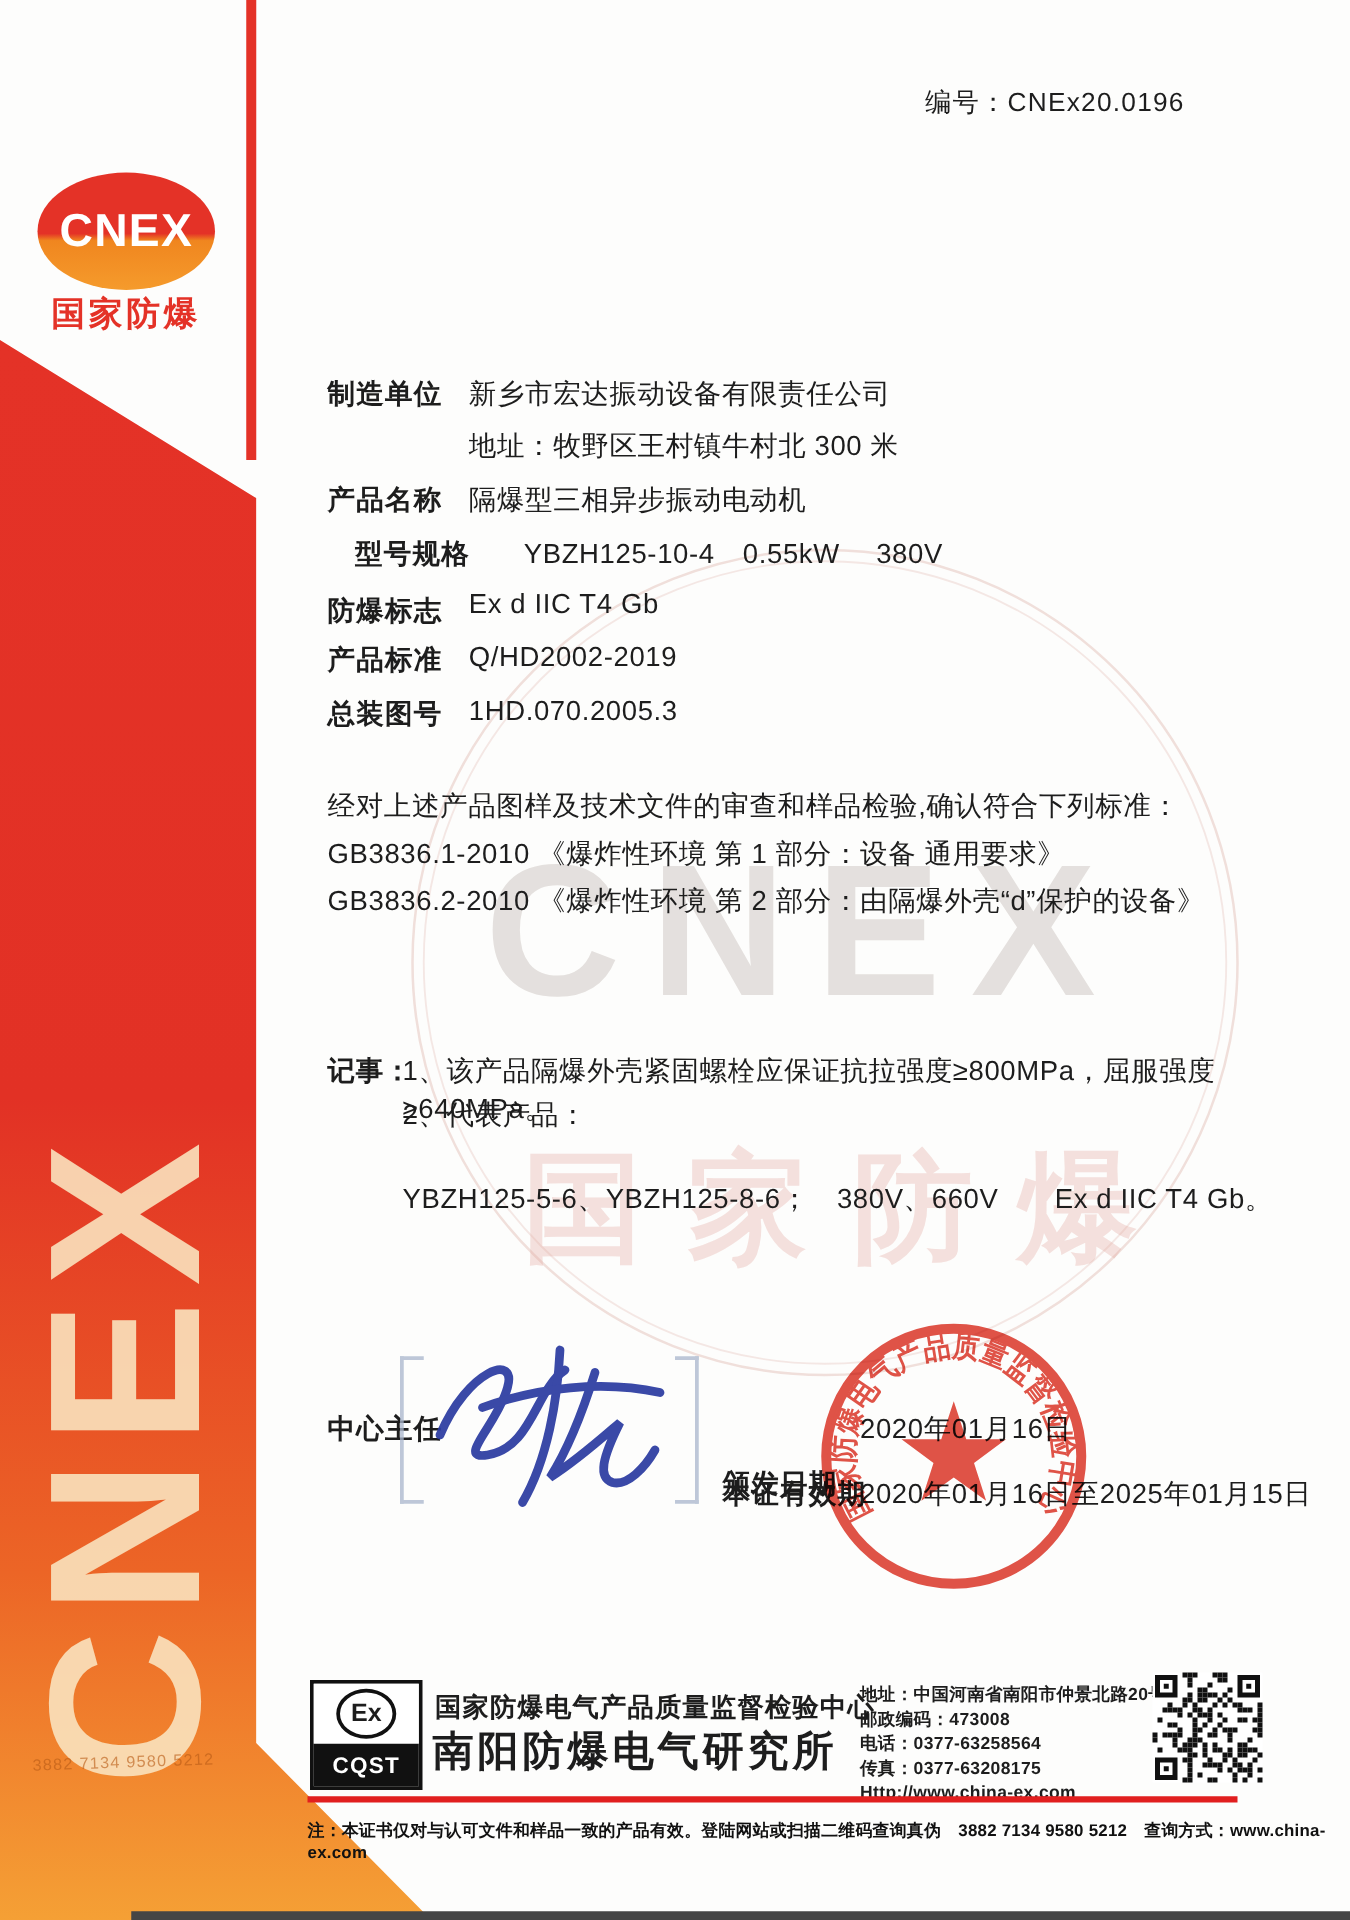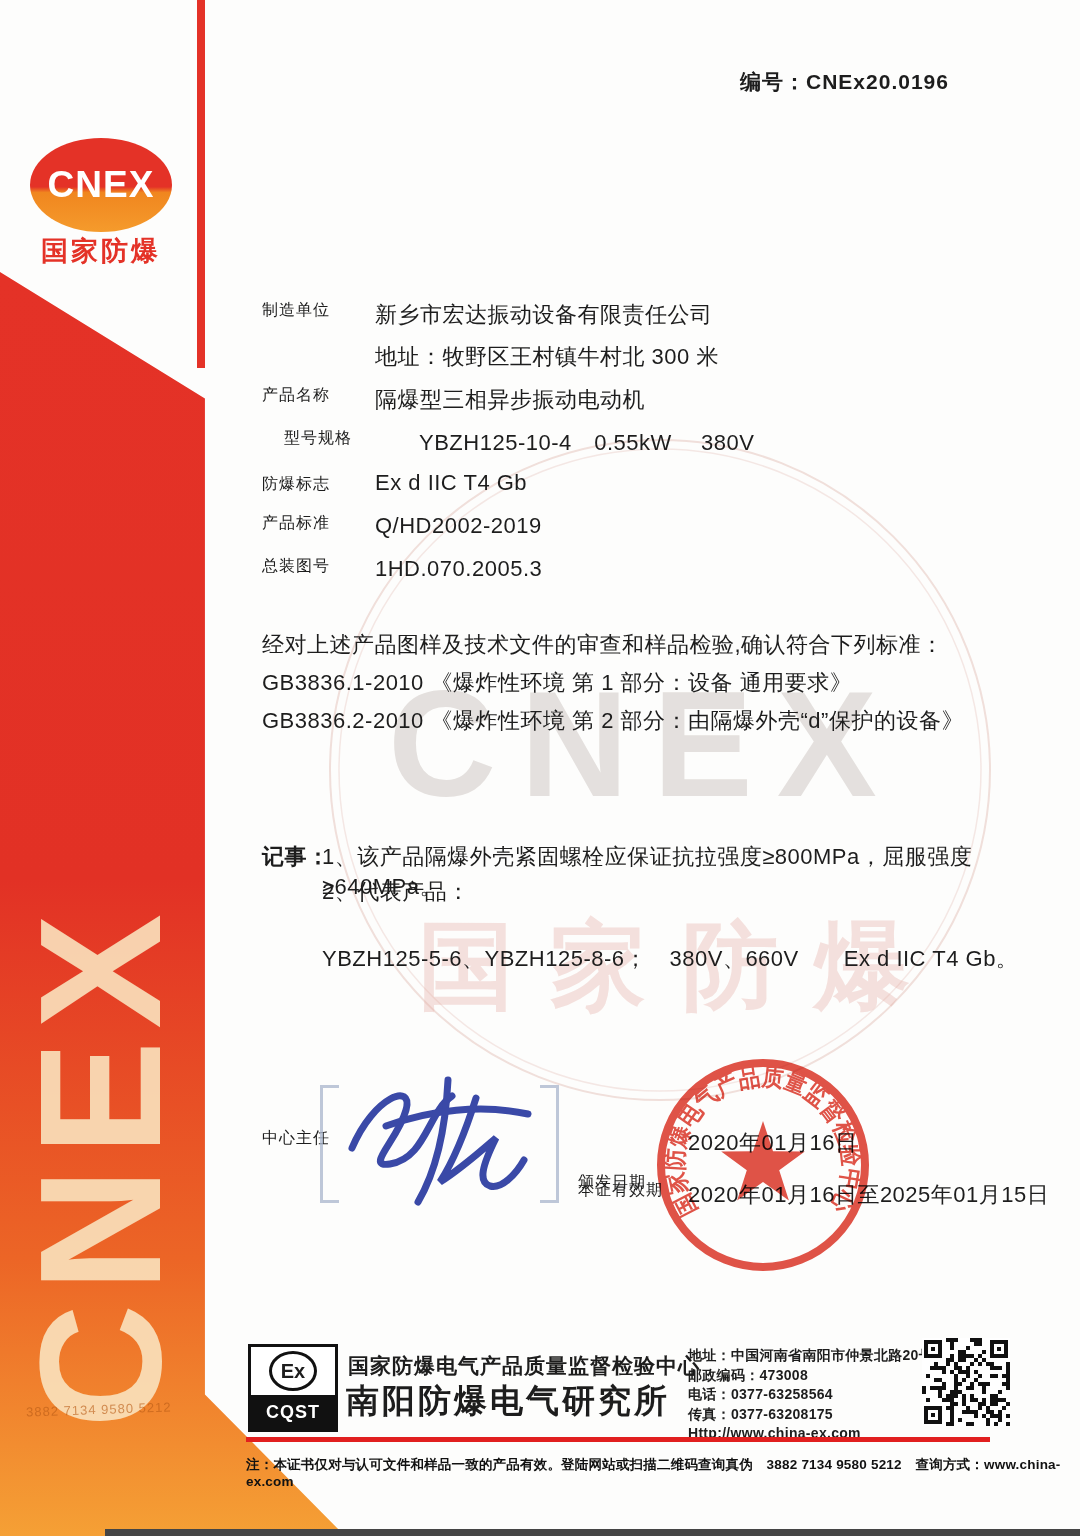--- a/index.html
+++ b/index.html
@@ -1,40 +1,40 @@
 <!DOCTYPE html>
 <html><head>
 <meta charset="utf-8">
 <style>
   html,body{margin:0;padding:0;background:#777;}
   .page{position:relative;width:1080px;height:1536px;margin:0 auto;background:#fdfdfc;overflow:hidden;
         font-family:"Liberation Sans","DejaVu Sans",sans-serif;color:#1d1d1d;}
   .abs{position:absolute;}
-  .lbl{font-size:16px;font-weight:400;letter-spacing:1px;}
+  .lbl{font-size:22px;font-weight:700;letter-spacing:1px;}
   .val{font-size:22px;font-weight:500;letter-spacing:.5px;}
   .body-txt{font-size:22px;font-weight:500;letter-spacing:.5px;margin-top:24px;}
   
   .red-stripe{left:197px;top:0;width:8px;height:368px;background:#e43227;}
   .red-band{left:0;top:272px;width:345px;height:1264px;
     background:linear-gradient(180deg,#e43227 0%,#e23125 48%,#ec6526 78%,#f5a035 100%);
     clip-path:polygon(0% 0%,59.4% 10%,59.4% 88.8%,100% 100%,0% 100%);}
   .band-cnex{left:-300px;top:1070px;width:800px;height:190px;transform:rotate(-90deg);
     font-size:172px;font-weight:800;letter-spacing:12px;text-align:center;line-height:190px;
     color:rgba(250,226,190,.9);font-family:"Liberation Sans",sans-serif;}
   .band-serial{left:26px;top:1402px;font-size:13px;letter-spacing:1px;color:rgba(185,92,22,.62);transform:rotate(-2deg);}
   
   .wm-cnex{left:388px;top:658px;font-size:150px;font-weight:800;letter-spacing:24px;color:rgba(166,152,144,.28);}
   .wm-guojia{left:418px;top:903px;font-size:96px;font-weight:700;letter-spacing:36px;color:rgba(228,168,158,.33);}
   
   .logo-oval{left:30px;top:138px;width:142px;height:94px;border-radius:50%;
     background:linear-gradient(180deg,#e43227 0%,#e43227 52%,#f0861f 58%,#f59b2c 100%);
     display:flex;align-items:center;justify-content:center;}
   .logo-text{color:#fff;font-size:37px;font-weight:800;letter-spacing:1px;}
   .logo-sub{left:30px;top:233px;width:142px;text-align:center;color:#e43227;font-size:27px;font-weight:700;letter-spacing:3px;}
-  .cert-no{left:740px;top:68px;font-size:21px;font-weight:700;letter-spacing:1px;}
+  .cert-no{left:740px;top:68px;font-size:21px;font-weight:400;letter-spacing:1px;}
   .title{left:452px;top:198px;font-size:46px;font-weight:800;letter-spacing:7px;}
   
   .bracket{width:16px;height:112px;top:1085px;opacity:.75;}
   .bracket.l{left:320px;border-left:3px solid #a9b6cd;border-top:3px solid #a9b6cd;border-bottom:3px solid #a9b6cd;}
   .bracket.r{left:540px;border-right:3px solid #a9b6cd;border-top:3px solid #a9b6cd;border-bottom:3px solid #a9b6cd;}
   
   .mark{left:248px;top:1344px;width:84px;border:3px solid #111;}
   .mark-top{height:48px;background:#fff;display:flex;align-items:center;justify-content:center;}
   .mark-circle{width:42px;height:34px;border:3px solid #111;border-radius:50%;display:flex;align-items:center;justify-content:center;
     font-size:20px;font-weight:700;}

